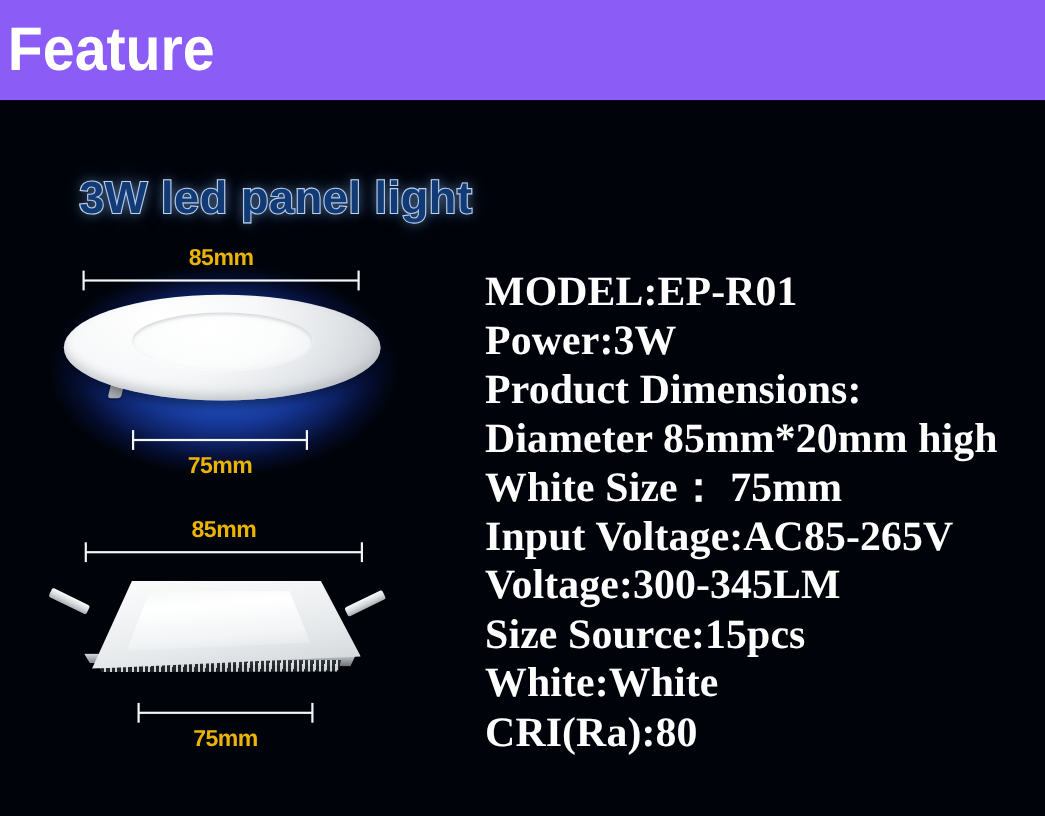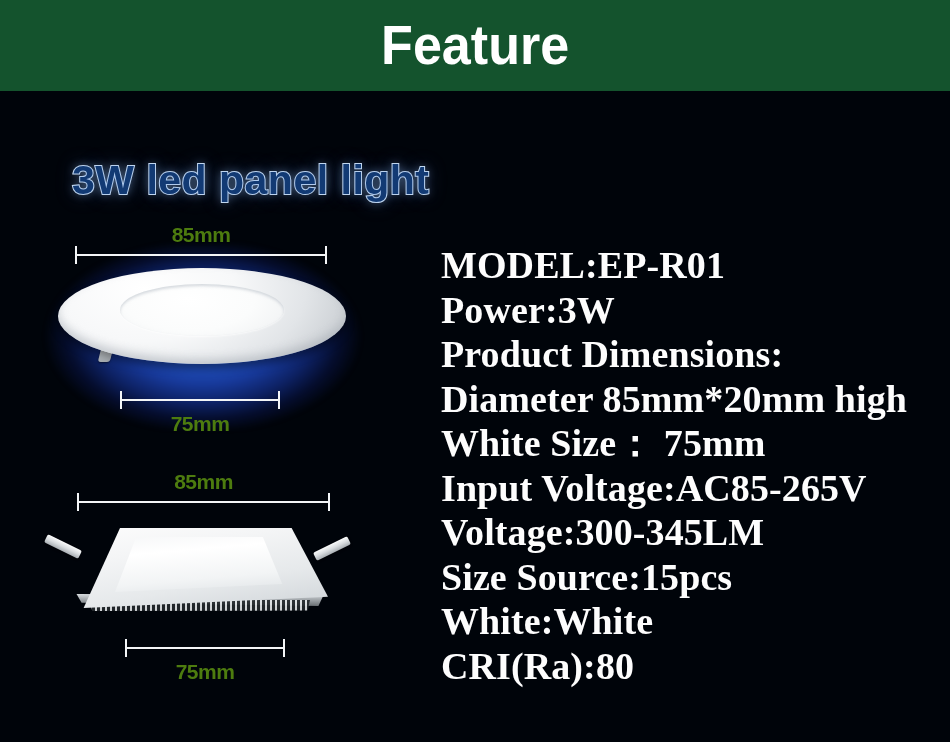--- a/index.html
+++ b/index.html
@@ -26,24 +26,23 @@
     overflow: hidden;
   }
 
   
   .banner {
     position: absolute;
     left: 0;
     top: 0;
     width: 950px;
     height: 91px;
-    background: #14532d;
+    background: #8b5cf6;
     display: flex;
     align-items: center;
-    justify-content: center;
   }
 
   .banner-title {
     font-family: "Liberation Sans", "DejaVu Sans", sans-serif;
     font-size: 56px;
     font-weight: bold;
     color: #ffffff;
     letter-spacing: 0px;
     line-height: 1;
     transform: scaleX(0.93);
@@ -294,21 +293,21 @@
   }
   .dim-tick.left  { left: 0; }
   .dim-tick.right { right: 0; }
   .dim-label {
     position: absolute;
     width: 100%;
     text-align: center;
     font-family: "Liberation Sans", "DejaVu Sans", sans-serif;
     font-size: 21px;
     font-weight: bold;
-    color: #4d7c0f;
+    color: #eab308;
     letter-spacing: -0.5px;
     line-height: 1;
     white-space: nowrap;
   }
   .dim-label.above { bottom: 21px; }
   .dim-label.below { top: 22px; }
 
   
   .spec-block {
     position: absolute;

